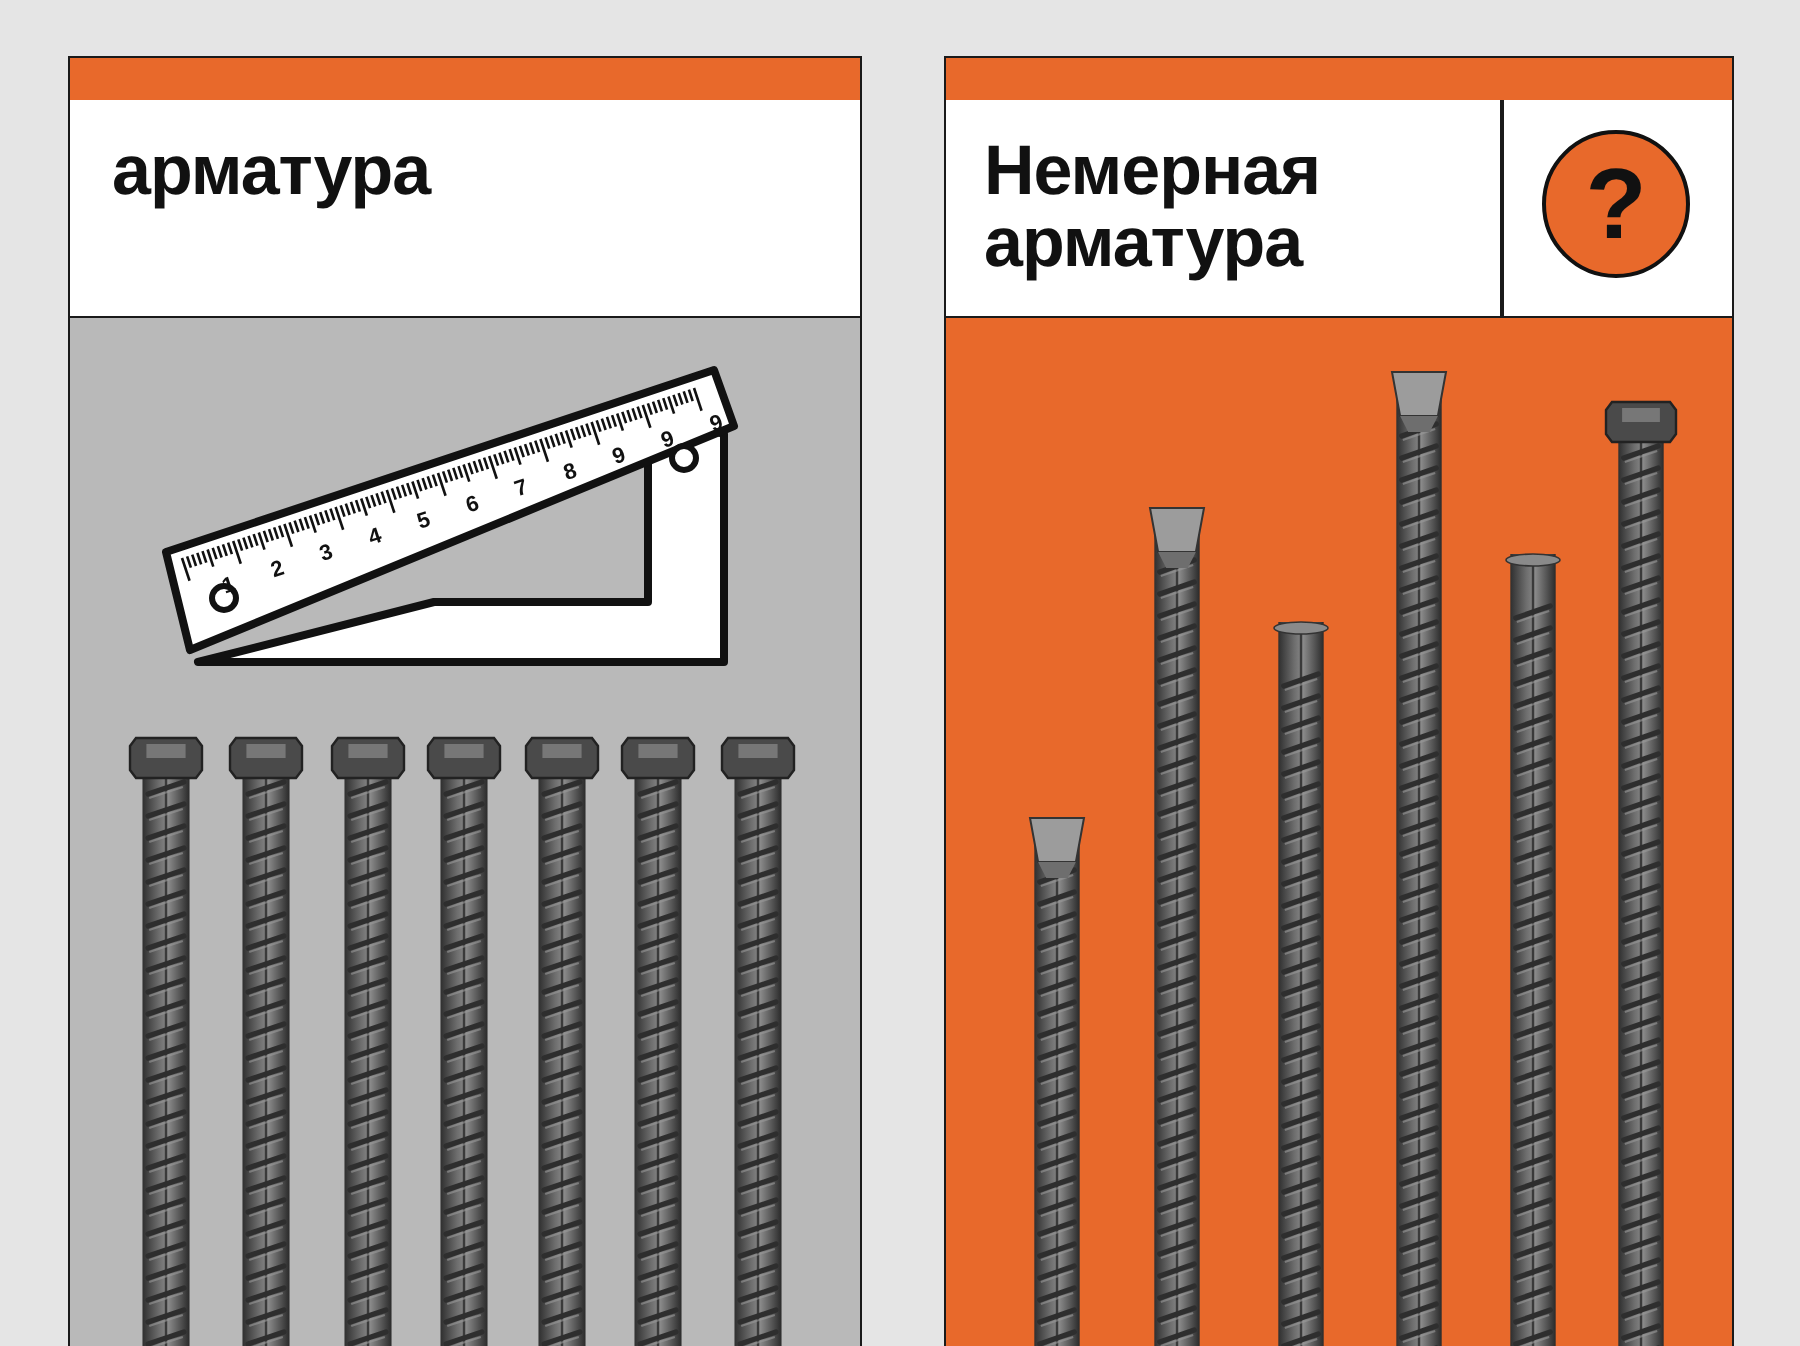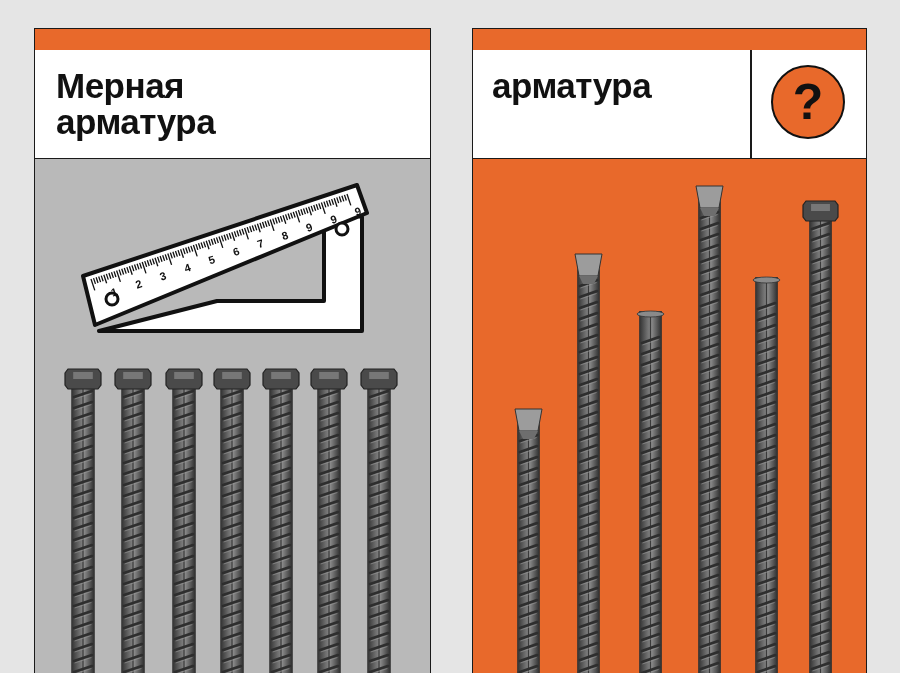--- a/index.html
+++ b/index.html
@@ -42,21 +42,20 @@
   .ruler { position:absolute; left:42px; top:150px; }
   .rod { position:absolute; }
 </style>
 </head>
 <body>
 
 <div class="panel left">
   <div class="topbar"></div>
   <div class="header">
     <div class="title">
-      <span>Мерная</span>
       <span>арматура</span>
     </div>
   </div>
 
   <svg class="ruler" width="300" height="170" viewBox="0 0 300 170">
 
     <polygon points="22,152 285,152 285,38 247,28 247,122 140,122" fill="#fff" stroke="#111" stroke-width="4" stroke-linejoin="round"></polygon>
 
     <polygon points="6,97 280,6 290,34 18,146" fill="#fff" stroke="#111" stroke-width="4" stroke-linejoin="round"></polygon>
 
@@ -679,20 +678,21 @@
     <path d="M0,4 L3,0 L33,0 L36,4 L36,16 L33,20 L3,20 L0,16 Z" transform="translate(-4,0)" fill="#4a4a4a" stroke="#222" stroke-width="1.2"></path>
            <rect x="4.2" y="3" width="19.599999999999998" height="7" fill="#8a8a8a" opacity="0.7"></rect>
   </svg></div>
     </div>
 </div>
 
 <div class="panel right">
   <div class="topbar"></div>
   <div class="header">
     <div class="title">
+      <span>Немерная</span>
       <span>арматура</span>
     </div>
     <div class="divider"></div>
     <div class="qmark">?</div>
   </div>
   <div id="right-rods">
       <div class="rod" style="left: 38px; top: 380px;"><svg width="35" height="280" viewBox="-4 0 35 280" style="overflow:visible">
     <defs>
       <linearGradient id="g27280chisel" x1="0" x2="1">
         <stop offset="0" stop-color="#2f2f2f"></stop>

